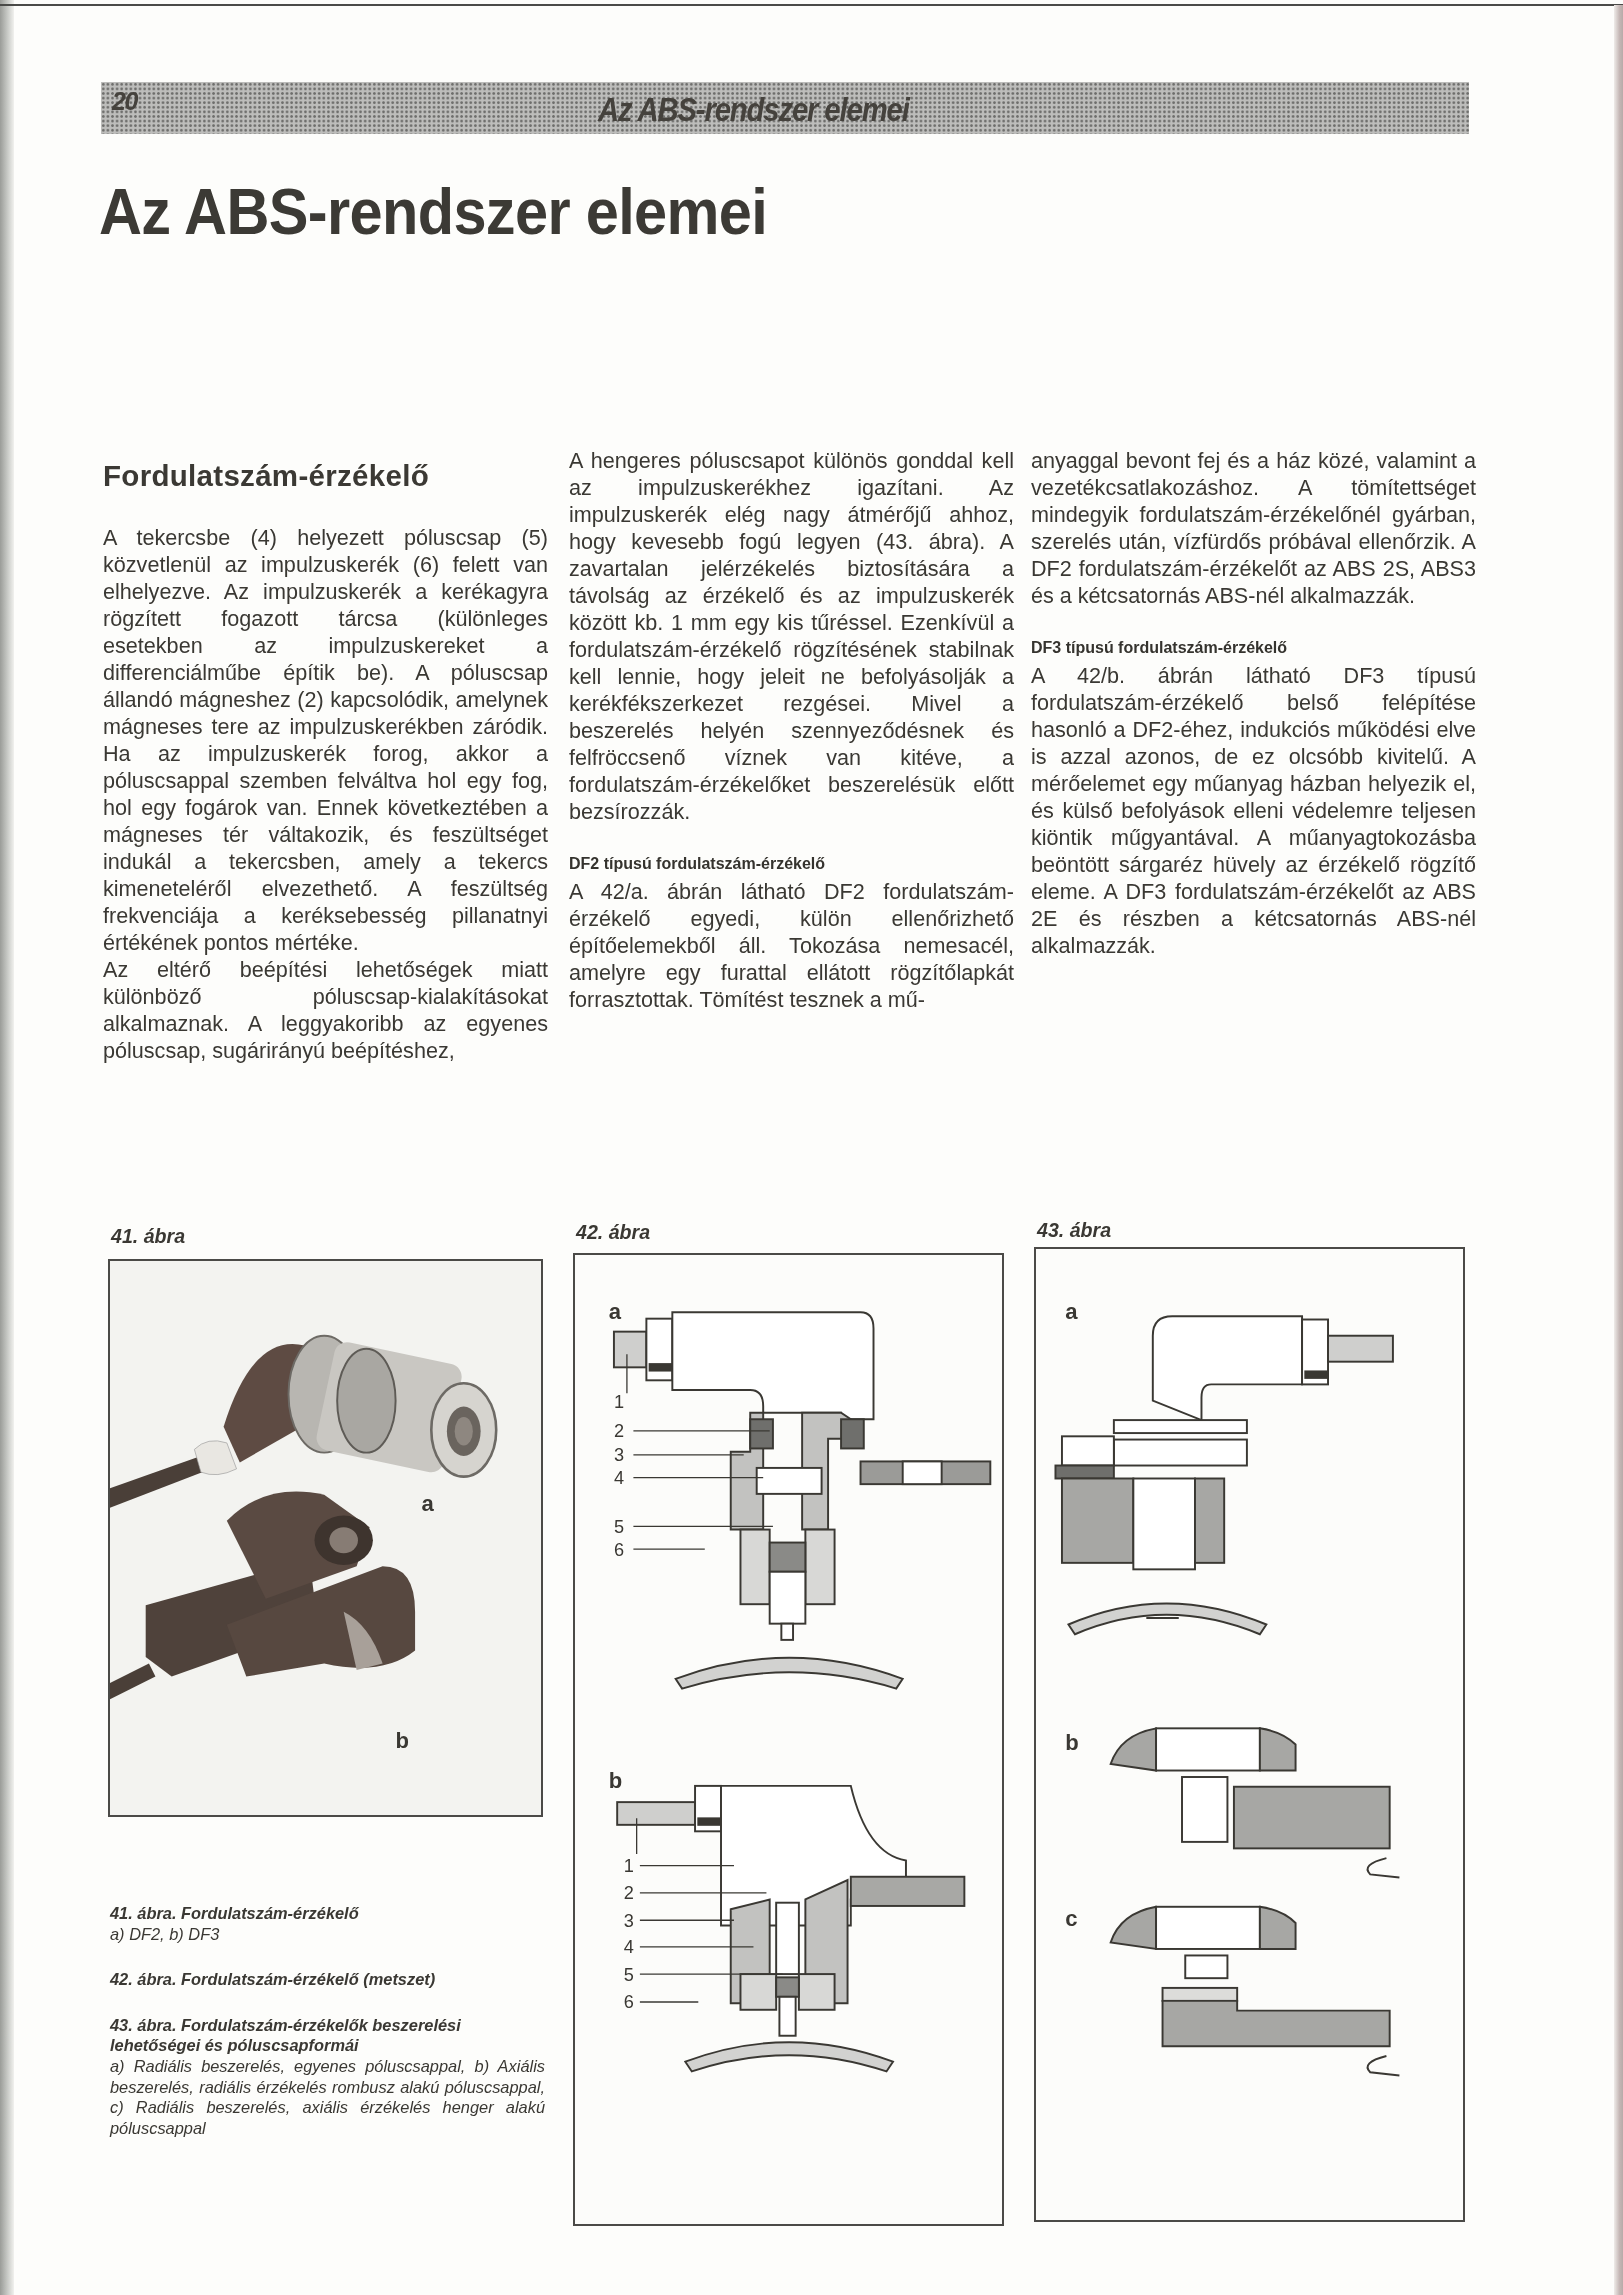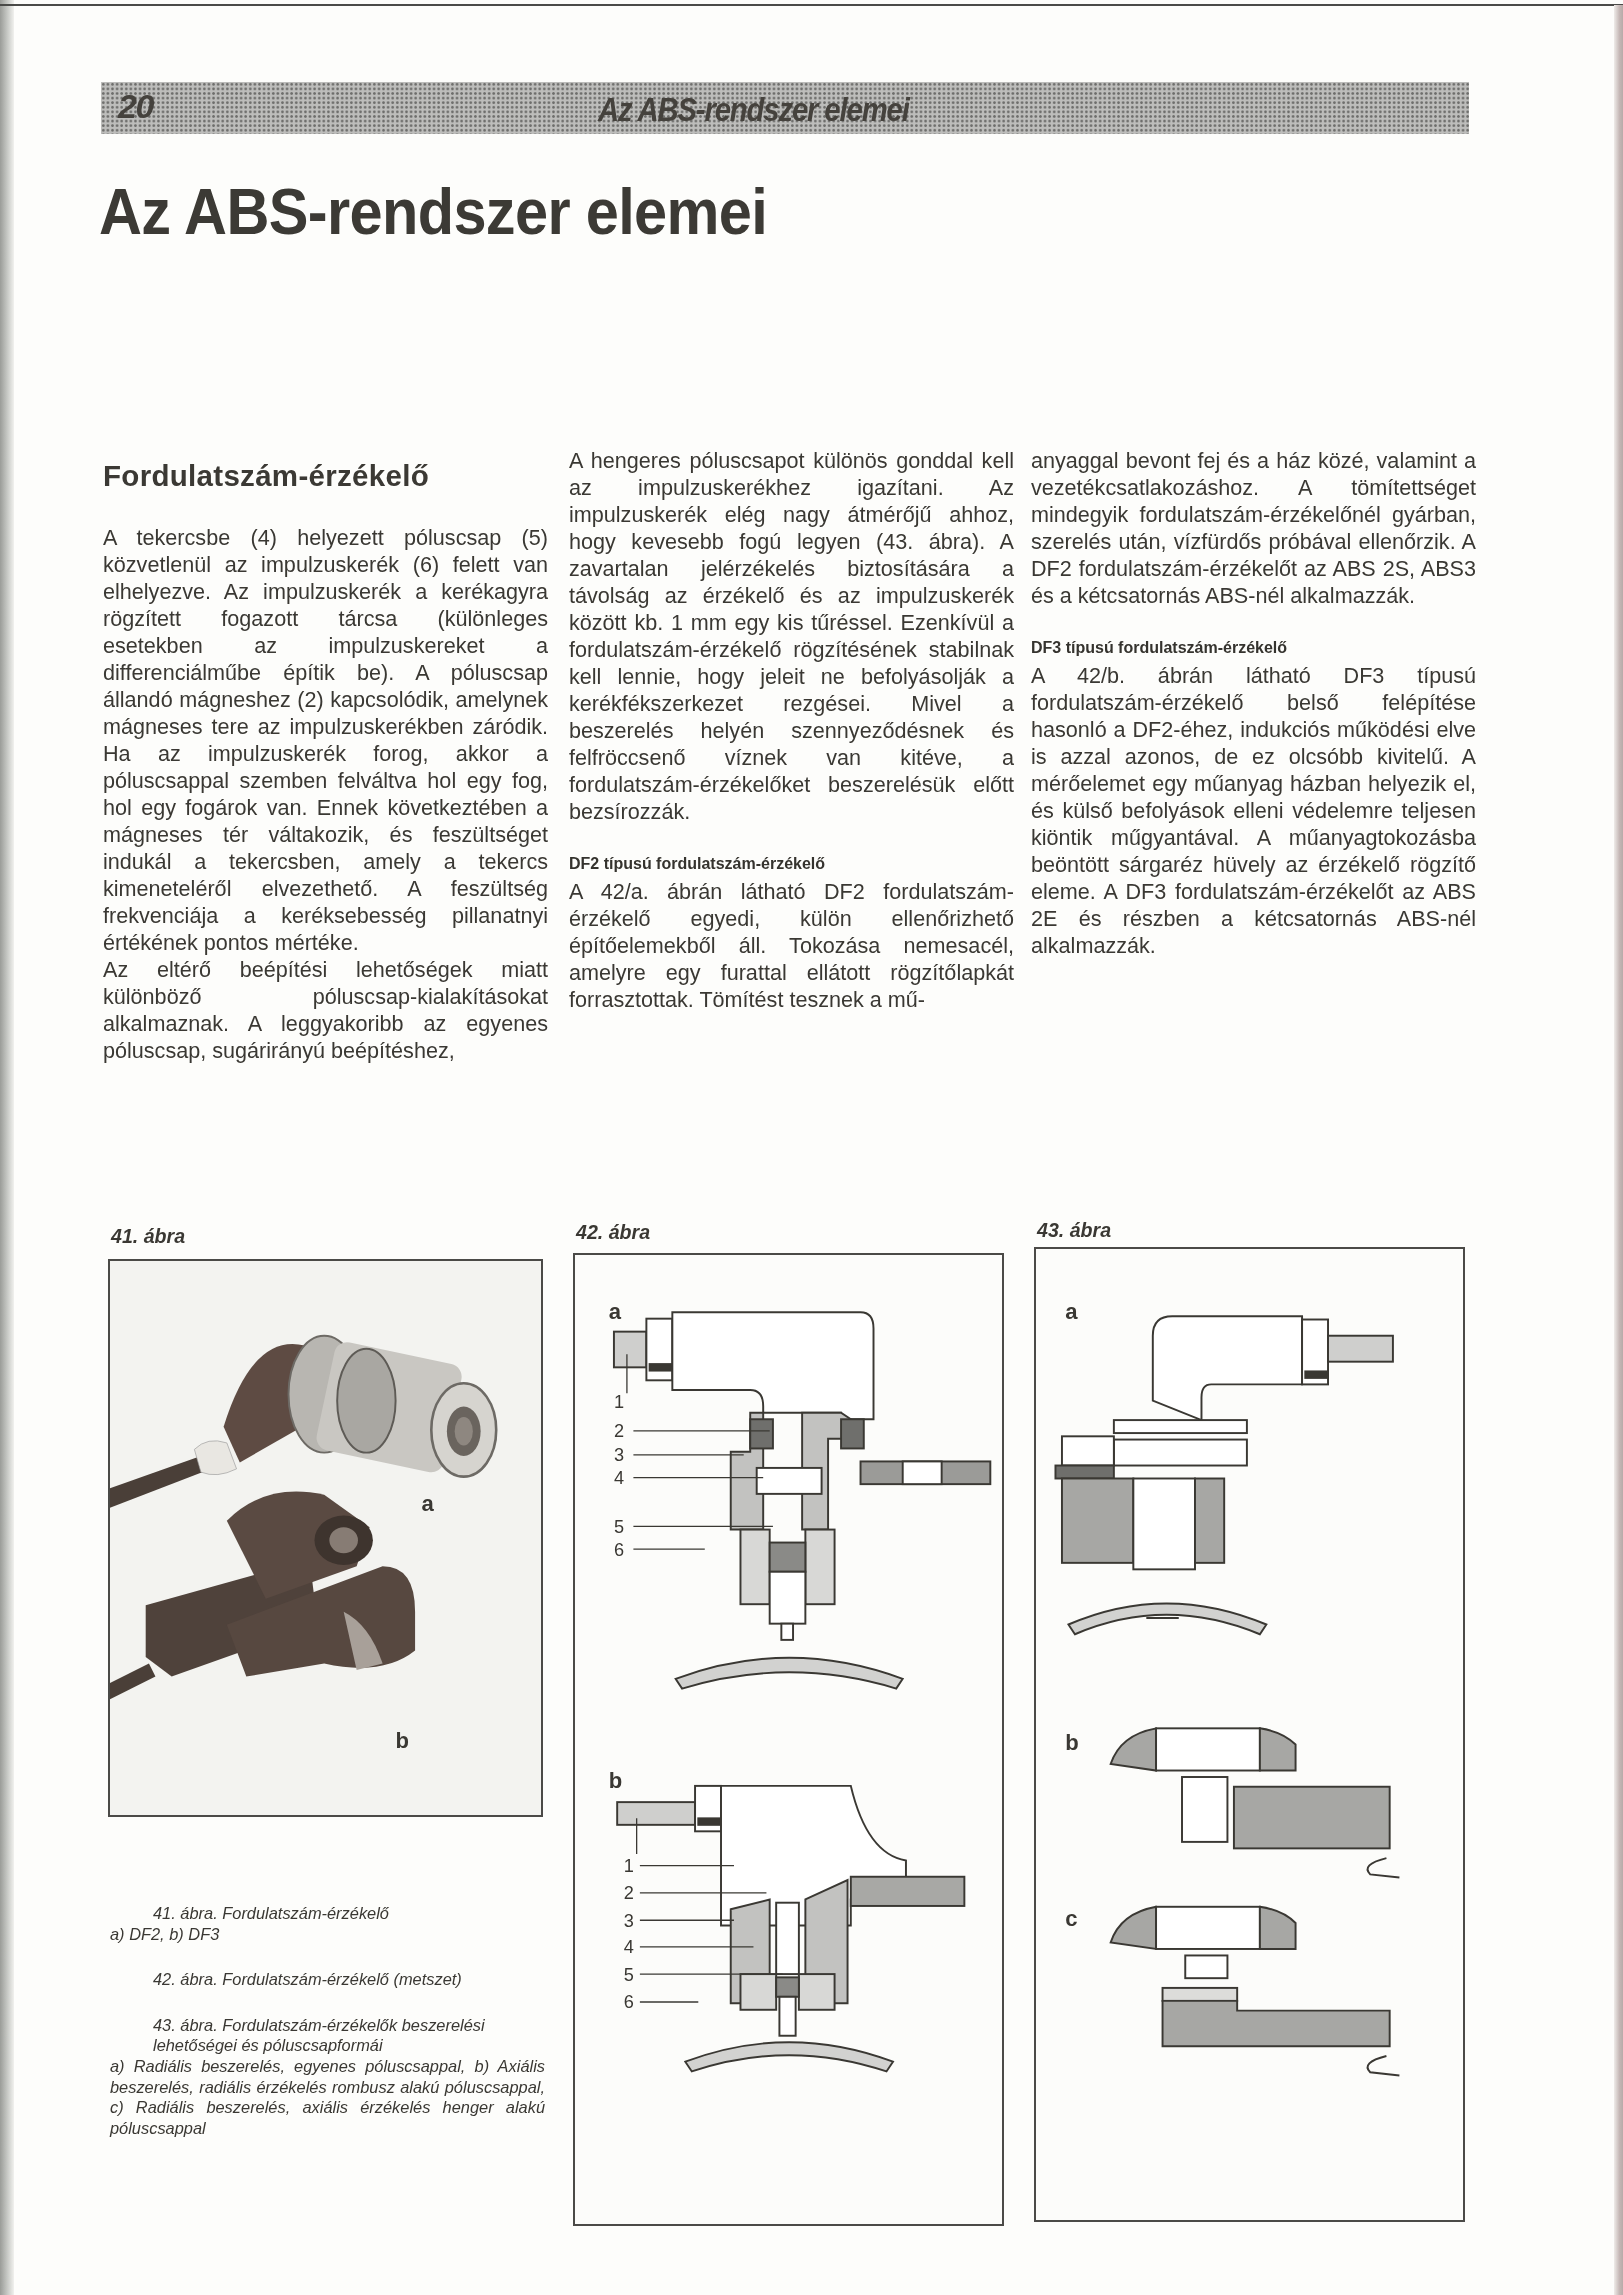--- a/index.html
+++ b/index.html
@@ -15,21 +15,21 @@
   .edge-right { position: absolute; right: 0; top: 5.2px; width: 9.2px; height: 2290px;
     background: linear-gradient(90deg, #efece9 0%, #c5b8b6 60%, #b7aaa8 100%); }
 
   .header-band {
     position: absolute; left: 101px; top: 82px; width: 1368px; height: 52px;
     background-color: #bdbdbb;
     background-image: radial-gradient(#6e6e6c 38%, transparent 42%);
     background-size: 4.6px 4.6px;
   }
   .header-band .page-number {
-    position: absolute; left: 17px; top: 5.2px; font-size: 34px; font-weight: bold; font-style: italic;
+    position: absolute; left: 11px; top: 5.2px; font-size: 25px; font-weight: bold; font-style: italic;
     color: #45423d; letter-spacing: -1.3px;
   }
   .header-band .running-title {
     position: absolute; left: 497px; top: 7.9px; font-size: 34px; font-weight: bold; font-style: italic;
     color: #45423d; letter-spacing: -1.3px; transform: scaleX(0.86); transform-origin: left center;
   }
 
   .page-title {
     position: absolute; left: 99px; top: 175px; font-size: 64px; font-weight: bold;
     color: #3c3a35; letter-spacing: -0.7px; transform: scaleX(0.93); transform-origin: left center;
@@ -45,21 +45,21 @@
 
   .fig-label { position: absolute; font-size: 19.6px; font-weight: bold; font-style: italic; color: #3a3833; }
   .fig-box { position: absolute; border: 2px solid #4b4a47; background: #fcfcfa; box-sizing: border-box; overflow: hidden; }
   .fig-41 { left: 108px; top: 1259px; width: 435px; height: 558px; background: #f3f3f0; }
   .fig-42 { left: 573px; top: 1253px; width: 431px; height: 973px; }
   .fig-43 { left: 1034px; top: 1247px; width: 431px; height: 975px; }
   .fig-box svg { position: absolute; left: 0; top: 0; width: 100%; height: 100%; }
 
   .captions { position: absolute; left: 110px; top: 1903px; width: 435px; font-size: 16.4px; line-height: 20.6px; font-style: italic; color: #3a3833; }
   .captions .cap { margin-bottom: 25px; }
-  .captions .cap-title { font-weight: normal; margin-left: 43px; }
+  .captions .cap-title { font-weight: bold; }
   .captions .cap-body { text-align: justify; }
   .svg-label { font-family: "Liberation Sans", sans-serif; font-size: 28px; fill: #3a3833; }
   .svg-letter { font-family: "Liberation Sans", sans-serif; font-size: 34px; font-weight: bold; fill: #3a3833; }
 </style>
 </head>
 <body>
 
 <div class="edge-left"></div>
 <div class="edge-top"></div>
 <div class="edge-right"></div>

